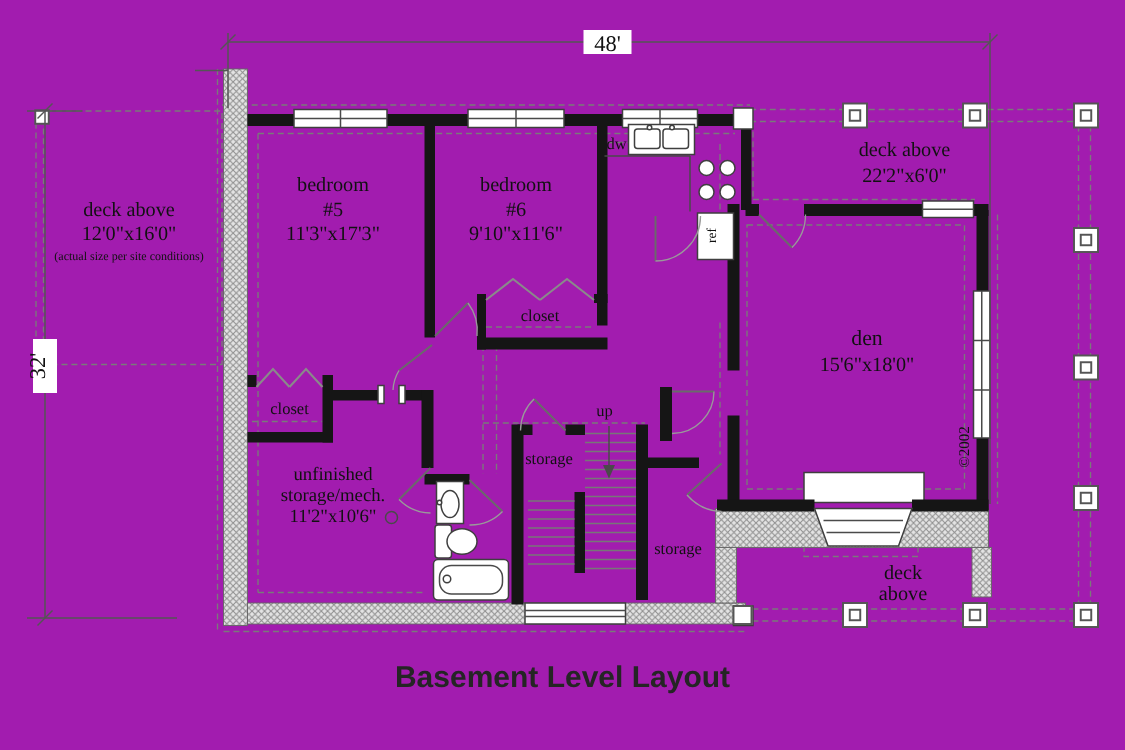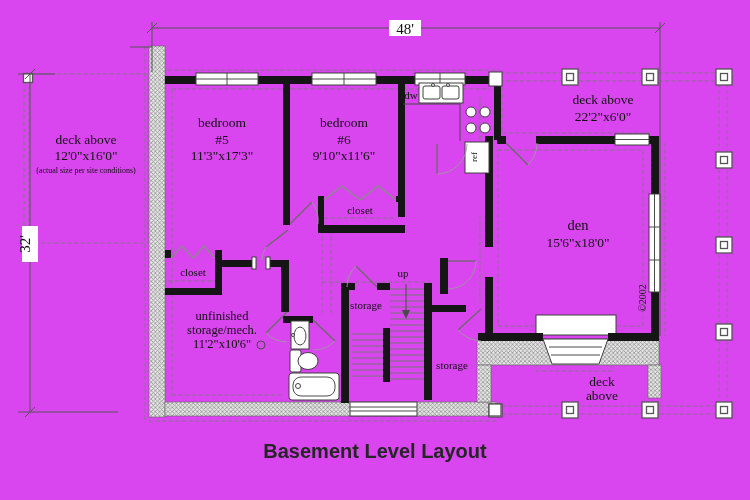--- a/index.html
+++ b/index.html
@@ -1,16 +1,16 @@
 <!DOCTYPE html>
 <html><head>
 <meta charset="utf-8">
 <style>
   html,body{margin:0;padding:0;background:#ffffff;}
-  .page{width:750px;height:500px;position:relative;background:#d946ef;overflow:hidden;}
+  .page{width:750px;height:500px;position:relative;background:#a21caf;overflow:hidden;}
   svg text{font-family:"Liberation Serif","DejaVu Serif",serif;fill:#111;}
   .t8{font-size:8px;}
   .t9{font-size:9px;}
   .t10{font-size:10px;}
   .t11{font-size:11px;}
   .t12{font-size:12.5px;}
   .t13{font-size:13.5px;}
   .t14{font-size:14.5px;}
   .t15{font-size:15px;}
   .ttl{font-family:"Liberation Sans","DejaVu Sans",sans-serif;font-size:20px;font-weight:600;fill:#252525;}

